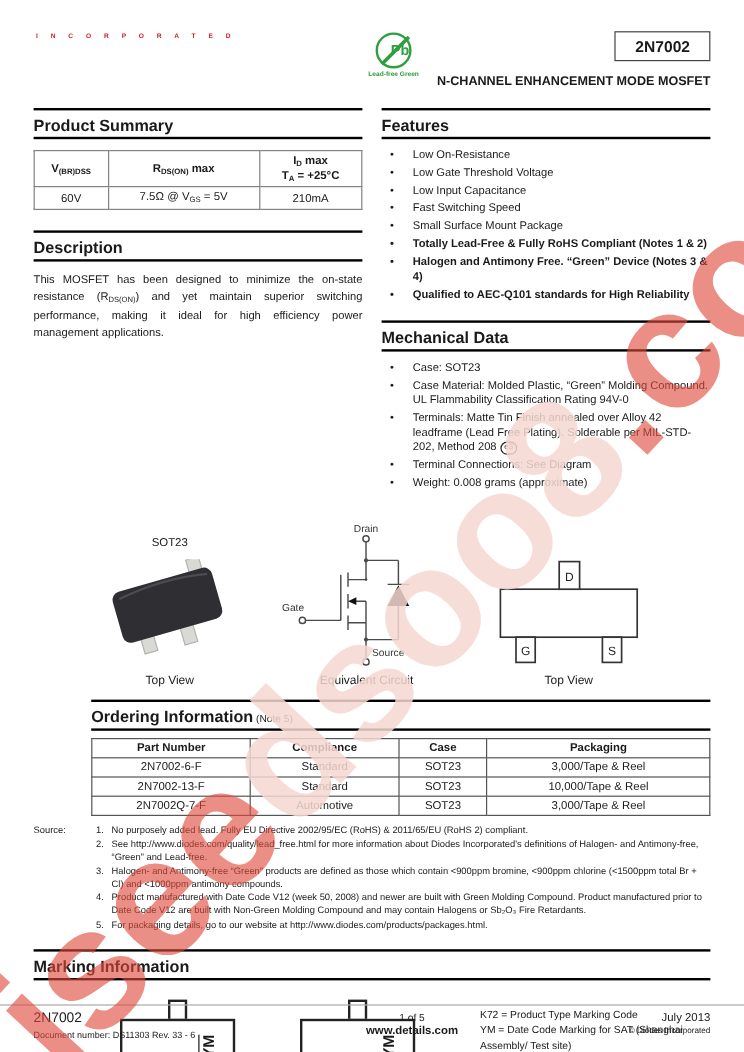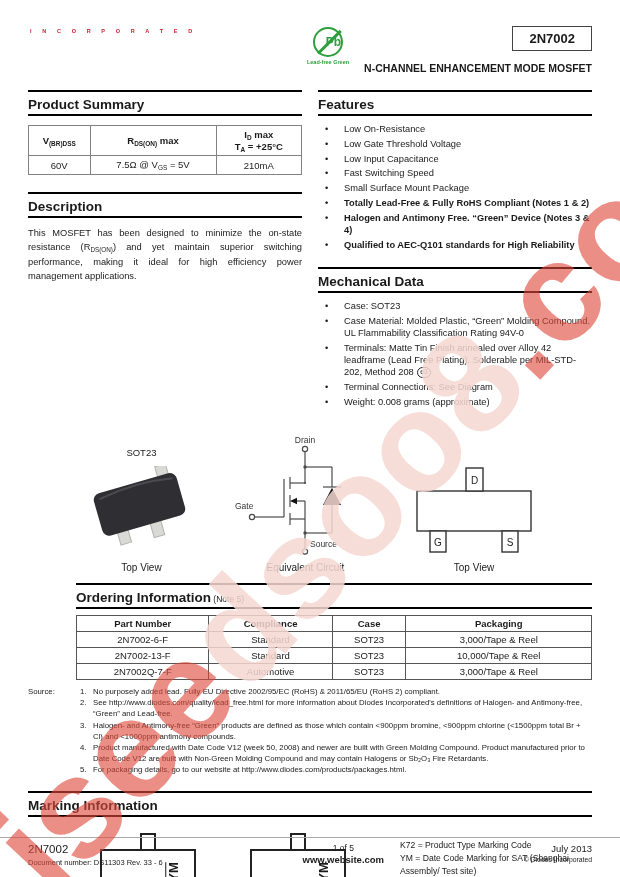--- a/index.html
+++ b/index.html
@@ -369,21 +369,21 @@
 
   </div>
 
   <div class="footer">
     <div>
       <div class="f-part">2N7002</div>
       <div class="f-doc">Document number: DS11303  Rev. 33 - 6</div>
     </div>
     <div class="f-center">
       <div class="f-page">1 of 5</div>
-      <div class="f-site">www.website.com</div>
+      <div class="f-site">www.details.com</div>
     </div>
     <div class="f-right">
       <div class="f-date">July 2013</div>
       <div class="f-copy">© Diodes Incorporated</div>
     </div>
   </div>
 
 </div>
 
 </body></html>

